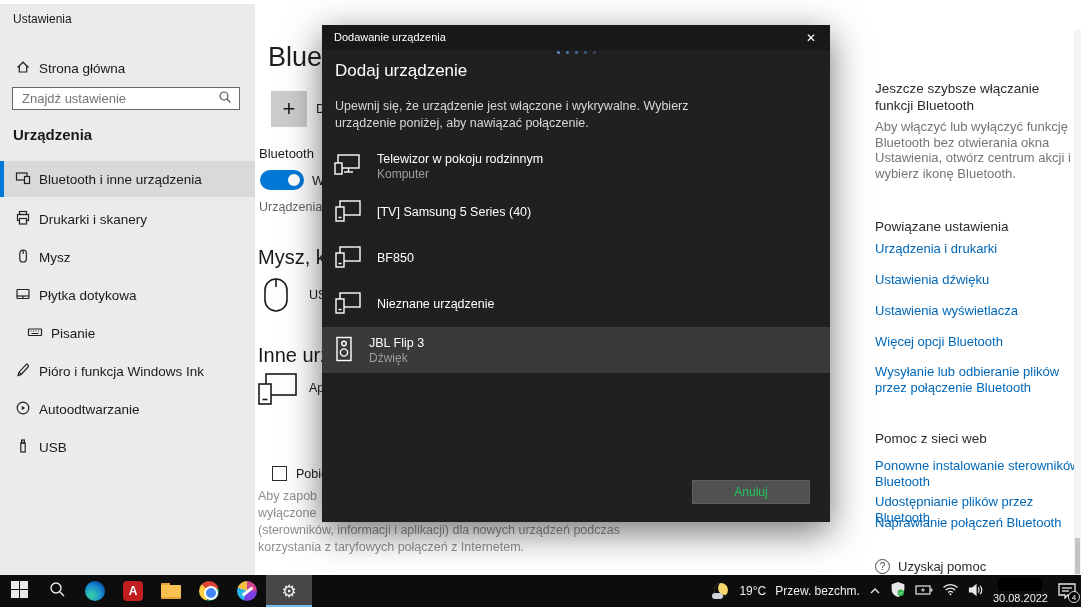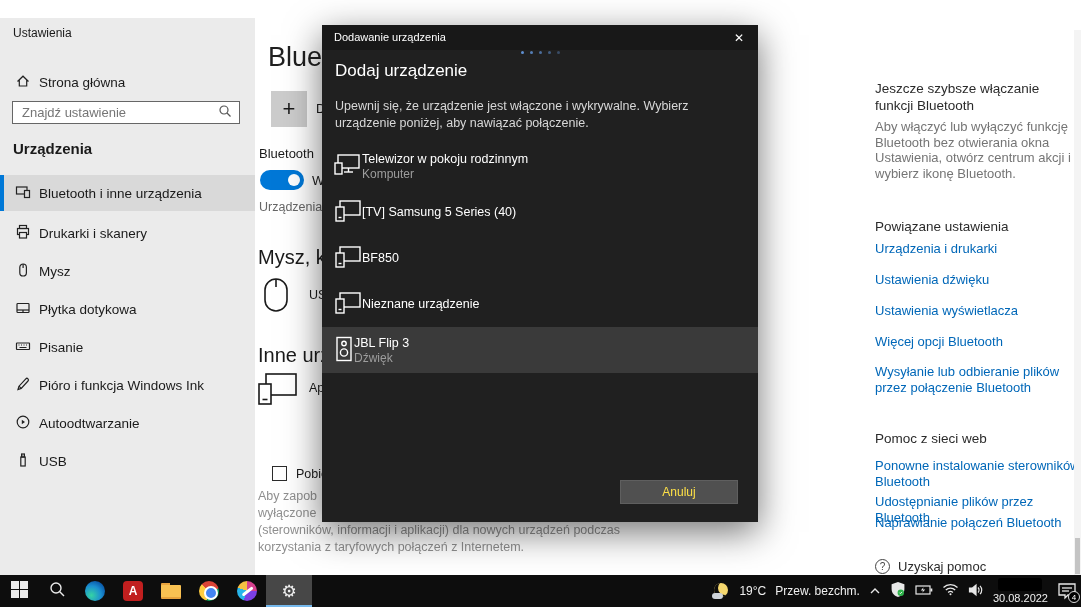--- a/index.html
+++ b/index.html
@@ -1,21 +1,21 @@
 <!DOCTYPE html>
 <html><head>
 <meta charset="utf-8">
 <style>
   * { box-sizing: border-box; margin: 0; padding: 0; }
   html,body { width:1081px; height:607px; overflow:hidden; }
   body { font-family:"Liberation Sans", sans-serif; background:#fff; position:relative; font-size:13px; color:#1a1a1a; }
   .abs { position:absolute; }
 
   
-  .sidebar { position:absolute; left:0; top:18px; width:295px; height:575px; background:#ebebeb; z-index:1; }
+  .sidebar { position:absolute; left:0; top:4px; width:295px; height:575px; background:#ebebeb; z-index:1; }
   .win-title { position:absolute; left:13px; top:8px; font-size:12px; color:#1a1a1a; }
   .nav-item { position:absolute; left:0; width:255px; height:36px; display:flex; align-items:center; gap:8px; padding-left:15px; cursor:default; }
   .nav-item svg { flex:0 0 auto; }
   .nav-item .lbl { font-size:13.5px; color:#1a1a1a; }
   .nav-item.selected { background:#d9d9d9; }
   .accent-bar { position:absolute; left:0; top:0; width:4px; height:36px; background:#0078d7; }
   .section-h { position:absolute; left:13px; top:122px; font-size:15px; font-weight:bold; color:#1a1a1a; }
   .searchbox { position:absolute; left:12px; top:83px; width:228px; height:23px; background:#fff; border:1px solid #666; display:flex; align-items:center; }
   .searchbox input { border:none; outline:none; flex:1; font-family:inherit; font-size:13px; padding-left:9px; color:#1a1a1a; background:transparent; }
   .searchbox .mag { margin-right:7px; }
@@ -47,35 +47,35 @@
   .rp-body { position:absolute; font-size:13px; color:#757575; line-height:15.5px; }
   .rp-link { position:absolute; font-size:13px; color:#0067b8; line-height:16px; cursor:pointer; }
   .gethelp { position:absolute; top:559px; left:0; display:flex; gap:8px; align-items:center; color:#2b2b2b; font-size:13px; }
   .gethelp .qc { width:15px; height:15px; border:1.4px solid #444; border-radius:50%; display:flex; align-items:center; justify-content:center; font-size:10px; color:#444; }
 
   
   .scroll-track { position:absolute; right:0; top:30px; width:7px; height:545px; background:#f4f4f4; z-index:2; }
   .scroll-thumb { position:absolute; left:1px; width:5px; top:508px; height:36px; background:#c4c4c4; }
 
   
-  .dialog { position:absolute; left:322px; top:25px; width:436px; height:497px; background:#202020; z-index:5; box-shadow:0 10px 34px rgba(0,0,0,.55); }
+  .dialog { position:absolute; left:322px; top:25px; width:508px; height:497px; background:#202020; z-index:5; box-shadow:0 10px 34px rgba(0,0,0,.55); }
   .dlg-titlebar { position:absolute; top:0; left:0; width:100%; height:25px; background:#181818; }
   .dlg-title { position:absolute; left:12px; top:0; line-height:25px; font-size:11px; color:#fff; }
   .dlg-close { position:absolute; right:0; top:0; width:38px; height:25px; display:flex; align-items:center; justify-content:center; color:#fff; font-size:12px; }
   .dlg-dots { position:absolute; top:26px; left:0; width:100%; display:flex; justify-content:center; gap:6px; }
   .dlg-dots i { width:3px; height:3px; border-radius:50%; background:#5f8fd0; }
   .dlg-dots i:nth-child(2){opacity:.85}.dlg-dots i:nth-child(3){opacity:.7}.dlg-dots i:nth-child(4){opacity:.55}.dlg-dots i:nth-child(5){opacity:.4}
   .dlg-heading { position:absolute; left:13px; top:36px; font-size:17px; font-weight:300; color:#fff; }
   .dlg-desc { position:absolute; left:13px; top:73px; width:412px; font-size:12.5px; line-height:16.5px; color:#d8d8d8; }
   .dev-list { position:absolute; top:118px; left:0; width:100%; }
-  .dev-row { height:46px; display:flex; align-items:center; padding-left:12px; cursor:pointer; }
+  .dev-row { height:46px; display:flex; align-items:center; padding-left:12px; gap:15px; cursor:pointer; }
   .dev-row.selected { background:#3a3a3a; }
   .dev-row .txt .nm { font-size:12.5px; color:#fff; line-height:15px; }
   .dev-row .txt .sub { font-size:12px; color:#9d9d9d; line-height:14px; }
-  .dlg-cancel { position:absolute; right:20px; bottom:18px; width:118px; height:24px; background:#505050; border:1px solid #5f5f5f; color:#fde047; font-size:12px; display:flex; align-items:center; justify-content:center; cursor:pointer; }
+  .dlg-cancel { position:absolute; right:20px; bottom:18px; width:118px; height:24px; background:#505050; border:1px solid #5f5f5f; color:#22c55e; font-size:12px; display:flex; align-items:center; justify-content:center; cursor:pointer; }
 
   
   .taskbar { position:absolute; left:0; top:575px; width:1081px; height:32px; background:#0d0d0d; z-index:10; display:flex; align-items:center; }
   .tb-btn { width:38px; height:32px; display:flex; align-items:center; justify-content:center; }
   .tb-btn.active { width:46px; background:#474747; position:relative; }
   .tb-btn.active:after { content:""; position:absolute; bottom:0; left:0; width:100%; height:2px; background:#76b9ed; }
   .gear-glyph { color:#f0f0f0; font-size:17px; line-height:1; }
   .ico-edge { width:20px; height:20px; border-radius:50%; background:radial-gradient(circle at 32% 72%, #35d3a4, #1b8fd0 48%, #0a57a8 78%); }
   .ico-acrobat { width:20px; height:20px; border-radius:4px; background:#c11f1f; color:#fff; font-weight:bold; font-size:12px; display:flex; align-items:center; justify-content:center; }
   .ico-folder { width:20px; height:16px; position:relative; }
@@ -149,21 +149,21 @@
 
     <div class="nav-item" style="top:273px;">
       <span><svg width="16" height="16" viewBox="0 0 16 16" fill="none" stroke="#222" stroke-width="1.2">
             <rect x="2" y="3.5" width="12" height="9" rx="0.8"></rect>
             <line x1="2" y1="10" x2="14" y2="10"></line>
             <line x1="8" y1="10" x2="8" y2="12.5"></line>
           </svg></span>
       <span class="lbl">Płytka dotykowa</span>
     </div>
 
-    <div class="nav-item" style="top:311px;">
+    <div class="nav-item" style="top:311px;margin-left:12px;">
       <span><svg width="16" height="16" viewBox="0 0 16 16" fill="none" stroke="#222" stroke-width="1.2">
             <rect x="1.5" y="5" width="13" height="6.5" rx="0.5"></rect>
             <path d="M3.5 7 h1 M6 7 h1 M8.5 7 h1 M11 7 h1 M4.5 9.5 h7" stroke-width="1"></path>
           </svg></span>
       <span class="lbl">Pisanie</span>
     </div>
 
     <div class="nav-item" style="top:387px;">
       <span><svg width="16" height="16" viewBox="0 0 16 16" fill="none" stroke="#222" stroke-width="1.2">
             <circle cx="8" cy="8" r="5.8"></circle>

